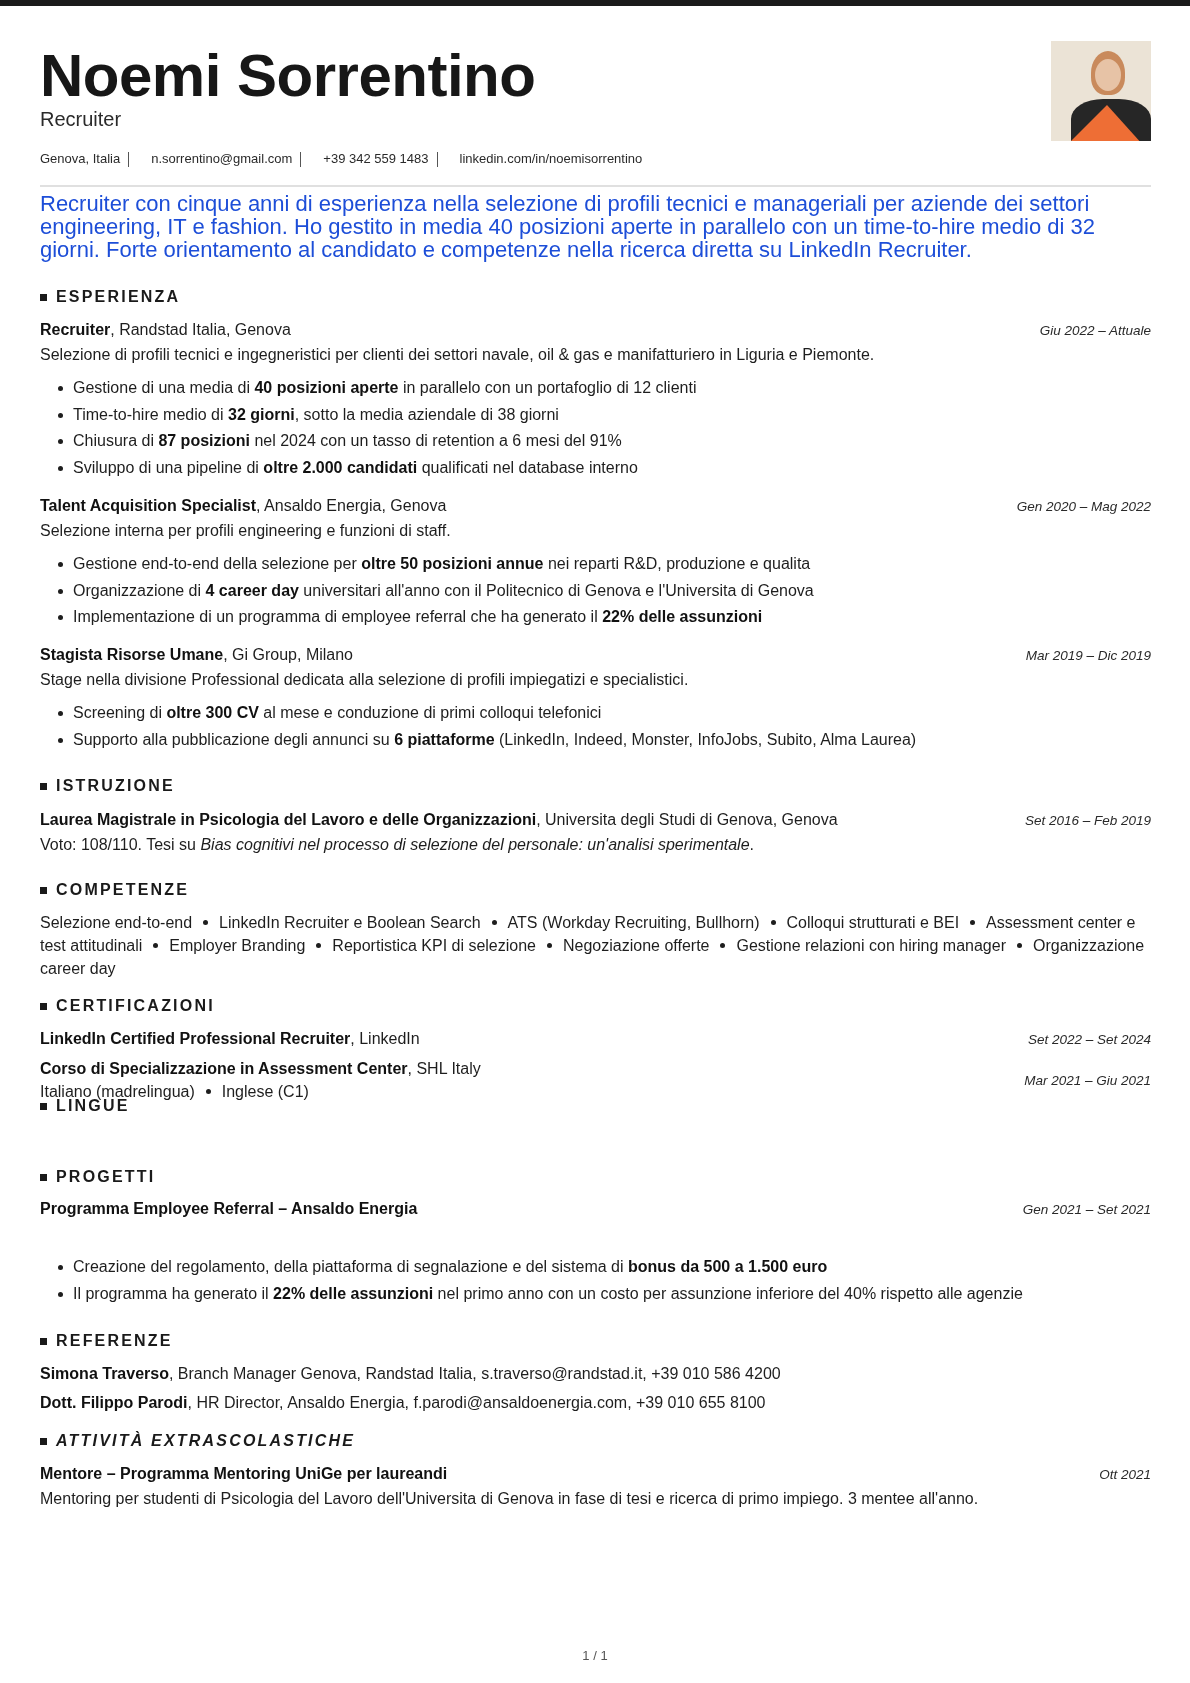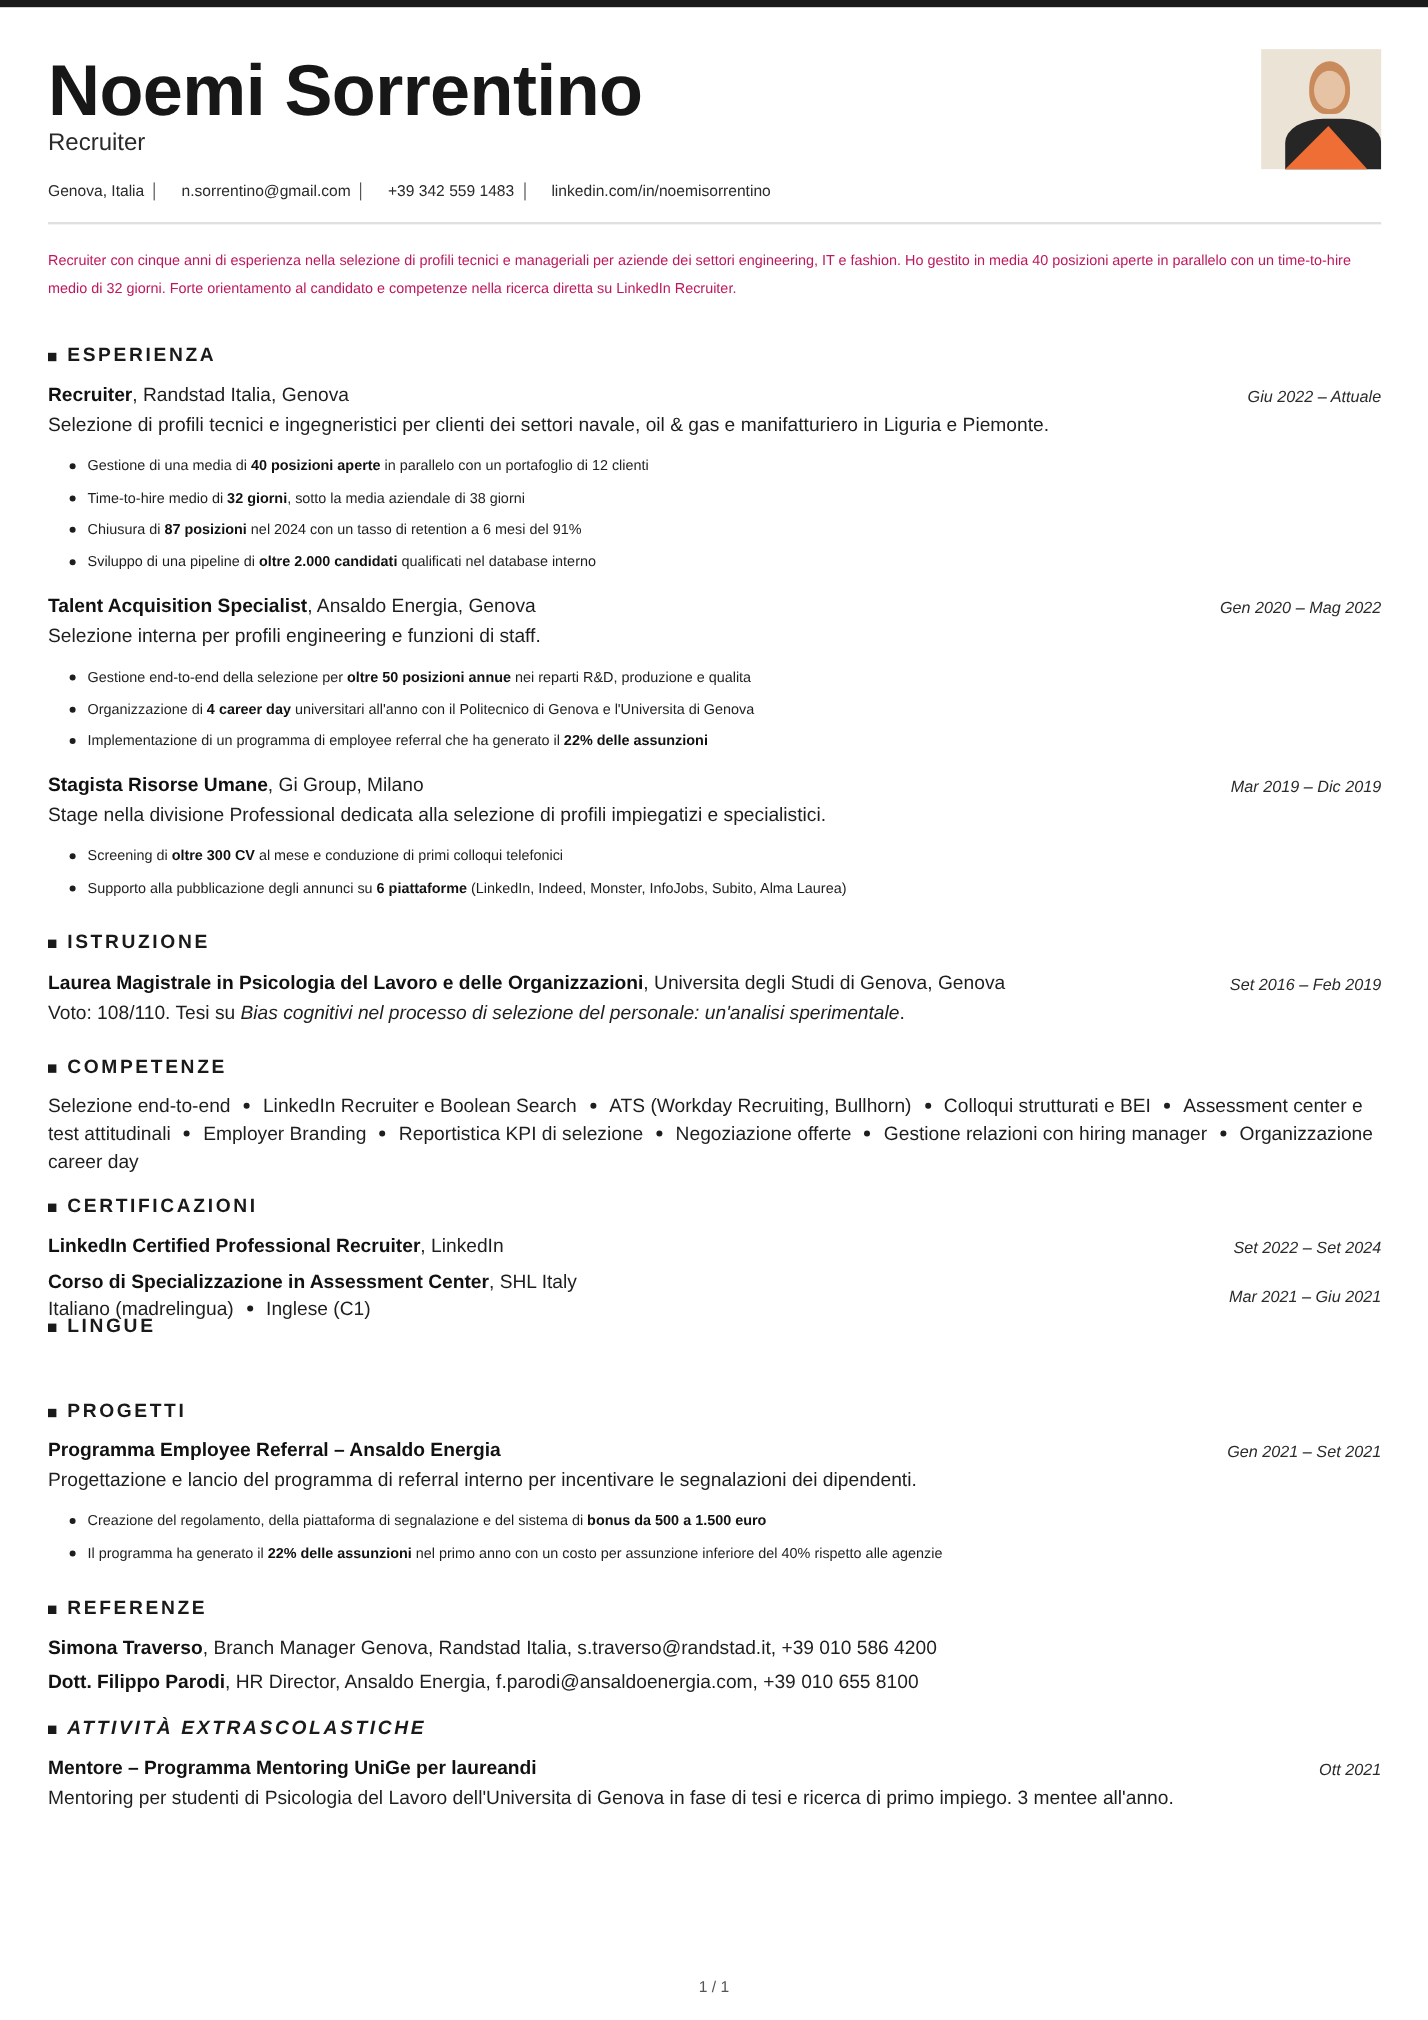--- a/index.html
+++ b/index.html
@@ -27,34 +27,34 @@
     position: absolute; right: 0; top: 41px; width: 100px; height: 100px;
     background: #ebe3d6; overflow: hidden;
   }
   .photo .hair { position: absolute; left: 40px; top: 10px; width: 34px; height: 44px; border-radius: 50% 50% 40% 40%; background: #c98a5c; }
   .photo .face { position: absolute; left: 44px; top: 18px; width: 26px; height: 32px; border-radius: 50%; background: #e7c3a6; }
   .photo .body { position: absolute; left: 20px; top: 58px; width: 80px; height: 50px; background: #262626; border-radius: 40% 40% 0 0; }
   .photo .scarf { position: absolute; left: 16px; top: 64px; width: 0; height: 0; border-left: 40px solid transparent; border-right: 36px solid transparent; border-bottom: 40px solid #ee6e35; }
 
   .divider { position: absolute; left: 0; top: 185px; width: 1111px; height: 2px; background: #e0e0e0; }
 
-  .summary { position: absolute; left: 0; top: 206px; width: 1111px; font-size: 12px; line-height: 23px; color: #be185d; }
+  .summary { position: absolute; left: 0; top: 192px; width: 1111px; font-size: 22px; line-height: 23px; color: #1d4ed8; }
 
   .section-title {
     position: absolute; left: 0; font-size: 16px; font-weight: 700; letter-spacing: 2.2px; color: #1a1a1a;
     display: flex; align-items: center;
   }
   .section-title .sq { display: inline-block; width: 7px; height: 7px; background: #1a1a1a; margin-right: 9px; }
 
   .row { position: absolute; left: 0; width: 1111px; font-size: 16px; line-height: 22px; color: #1e1e1e; }
   .row b { font-weight: 700; color: #111; }
   .date { position: absolute; right: 0; font-size: 13.5px; font-style: italic; color: #2a2a2a; }
   .desc { position: absolute; left: 0; width: 1111px; font-size: 16px; line-height: 22px; color: #1e1e1e; }
   .bullets { position: absolute; left: 33px; width: 1078px; list-style: none; }
-  .bullets li { position: relative; font-size: 12px; line-height: 26.5px; color: #1e1e1e; padding-left: 0; }
+  .bullets li { position: relative; font-size: 16px; line-height: 26.5px; color: #1e1e1e; padding-left: 0; }
   .bullets li::before { content: ""; position: absolute; left: -15px; top: 11px; width: 5px; height: 5px; border-radius: 50%; background: #1e1e1e; }
   .bullets b { font-weight: 700; color: #111; }
   .skills { position: absolute; left: 0; width: 1111px; font-size: 16px; line-height: 23px; color: #1e1e1e; }
   .skills .dot { display: inline-block; width: 5px; height: 5px; border-radius: 50%; background: #1e1e1e; margin: 0 11px; vertical-align: middle; position: relative; top: -1px; }
   .pagenum { position: absolute; left: 0; width: 1190px; top: 1648px; text-align: center; font-size: 13px; color: #555; }
   i { font-style: italic; }
 </style>
 </head>
 <body>
 
@@ -166,21 +166,20 @@
   </div>
 
   <div class="section-title" style="top:1168px;">
     <span class="sq"></span>
     <span>PROGETTI</span>
   </div>
   <div class="row" style="top:1198px;">
     <b>Programma Employee Referral – Ansaldo Energia</b>
     <span class="date" style="top:1px;">Gen 2021 – Set 2021</span>
   </div>
-  <div class="desc" style="top:1223px;">Progettazione e lancio del programma di referral interno per incentivare le segnalazioni dei dipendenti.</div>
   <ul class="bullets" style="top:1254px;">
     <li><span>Creazione del regolamento, della piattaforma di segnalazione e del sistema di </span><b>bonus da 500 a 1.500 euro</b><span></span></li>
     <li><span>Il programma ha generato il </span><b>22% delle assunzioni</b><span> nel primo anno con un costo per assunzione inferiore del 40% rispetto alle agenzie</span></li>
   </ul>
 
   <div class="section-title" style="top:1332px;">
     <span class="sq"></span>
     <span>REFERENZE</span>
   </div>
   <div class="row" style="top:1363px;">

